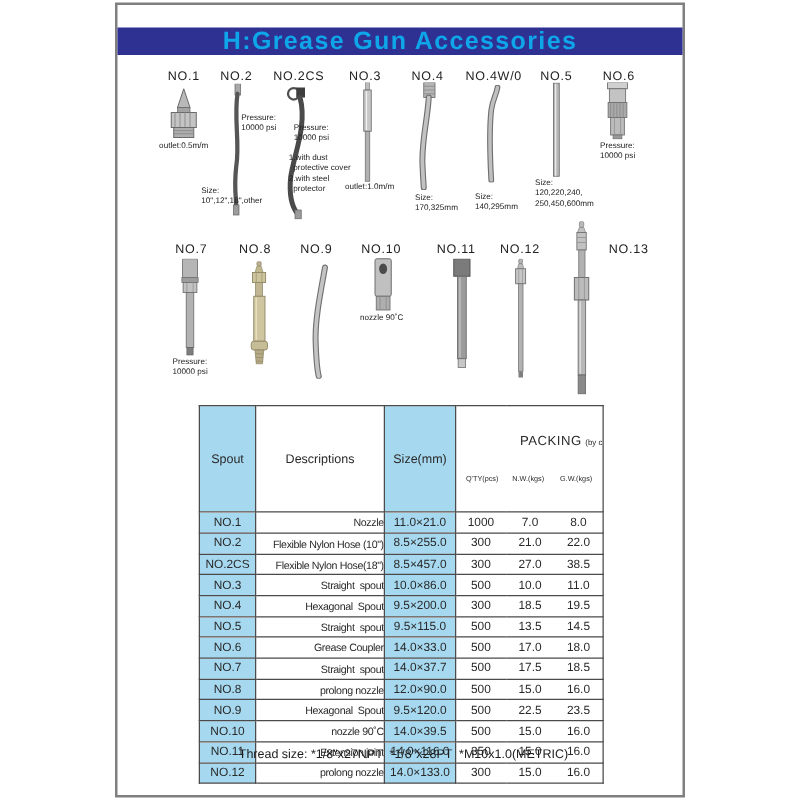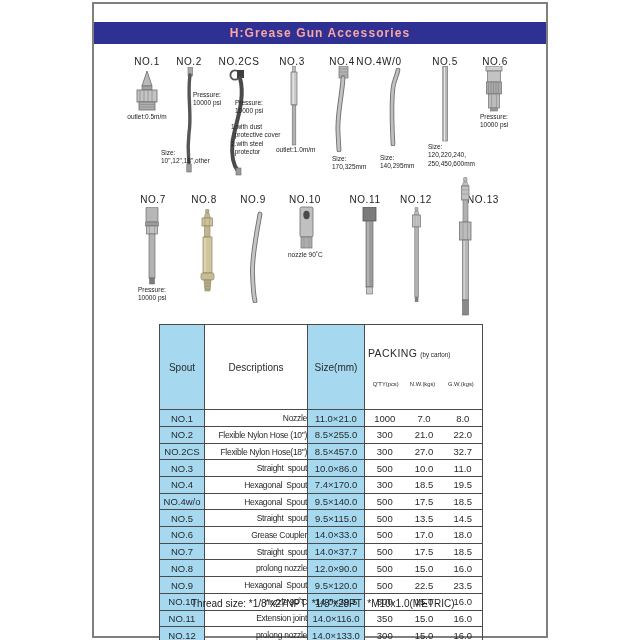--- a/index.html
+++ b/index.html
@@ -3,39 +3,39 @@
 <meta charset="utf-8">
 <style>
   :root{
     --navy:#2e3192; --blue:#a6d8ef; --pborder:#7f7f7f; --tborder:#4a4a4a;
     --ink:#2a2a2a;
   }
   *{margin:0;padding:0;box-sizing:border-box;}
   body{width:640px;height:640px;background:#ffffff;font-family:"Liberation Sans",sans-serif;color:var(--ink);}
   .canvas{position:relative;width:640px;height:640px;overflow:hidden;background:#fff;}
   .page{position:absolute;left:92px;top:2px;width:456px;height:636px;border:2px solid var(--pborder);background:#fff;box-sizing:border-box;}
-  .title-bar{position:absolute;left:0;top:18px;width:100%;height:22px;background:var(--navy);color:#fca5a5;
-    font-weight:bold;font-size:12px;line-height:22px;text-align:center;letter-spacing:1.1px;}
+  .title-bar{position:absolute;left:0;top:18px;width:100%;height:22px;background:var(--navy);color:#0ea5e9;
+    font-weight:bold;font-size:20px;line-height:22px;text-align:center;letter-spacing:1.1px;}
   .prod-label{position:absolute;width:70px;text-align:center;font-size:10px;letter-spacing:.6px;color:#222;}
   .fig{position:absolute;}
   .note{position:absolute;font-size:6.5px;line-height:1.3;color:#222;white-space:pre-wrap;text-align:left;}
   .note.center{text-align:center;}
 
   
   .spec-table{position:absolute;left:65px;top:320px;width:323px;border-collapse:collapse;table-layout:fixed;}
   .spec-table th,.spec-table td{border:1px solid var(--tborder);text-align:center;vertical-align:middle;
     font-weight:normal;white-space:pre;overflow:hidden;}
   .spec-table thead th{height:19px;font-size:10px;}
   .spec-table tbody td{height:16.7px;font-size:9.5px;}
   .spec-table .blue{background:var(--blue);}
   .spec-table td.cell-desc{font-size:8.5px;letter-spacing:-.3px;text-align:right;}
   .spec-table td.nr{border-right:none;}
   .spec-table td.nl{border-left:none;}
   th.packing{padding:1px 2px 0 3px;text-align:left;}
-  .pack-top{display:flex;align-items:baseline;gap:3px;line-height:1;}
+  .pack-top{display:flex;align-items:baseline;gap:3px;line-height:1;margin-left:48px;}
   .pack-name{font-size:10.5px;letter-spacing:.4px;}
   .pack-by{font-size:6.3px;}
   .pack-sub{display:flex;line-height:1;margin-top:1px;}
   .pack-sub span{font-size:5.8px;}
   .pack-sub .w1{width:37px;text-align:center;}
   .pack-sub .w2{width:40px;text-align:center;}
   .pack-sub .w3{width:40px;text-align:center;}
   .footer-line{position:absolute;font-size:10px;color:#1c1c1c;white-space:pre;}
   svg{display:block;}
 </style>
@@ -45,21 +45,21 @@
 <div class="canvas">
   <div class="page">
 
     <div class="title-bar">H:Grease Gun Accessories</div>
 
     <div class="prod-label" style="left:18px;top:52px">NO.1</div>
     <div class="prod-label" style="left:60px;top:52px">NO.2</div>
     <div class="prod-label" style="left:110px;top:52px">NO.2CS</div>
     <div class="prod-label" style="left:163px;top:52px">NO.3</div>
     <div class="prod-label" style="left:213px;top:52px">NO.4</div>
-    <div class="prod-label" style="left:250px;top:52px">NO.4W/0</div>
+    <div class="prod-label" style="left:266px;top:52px">NO.4W/0</div>
     <div class="prod-label" style="left:316px;top:52px">NO.5</div>
     <div class="prod-label" style="left:366px;top:52px">NO.6</div>
 
     <svg class="fig" style="left:39px;top:66px" width="28" height="42" viewBox="0 0 28 42">
       <polygon points="14,1 19,16 9,16" fill="#b9b9b9" stroke="#6a6a6a" stroke-width="0.8"></polygon>
       <rect x="9" y="16" width="10" height="4" fill="#a3a3a3" stroke="#6a6a6a" stroke-width="0.6"></rect>
       <rect x="4" y="20" width="20" height="12" fill="#c4c4c4" stroke="#6a6a6a" stroke-width="0.8"></rect>
       <path d="M7 20v12M11 20v12M15 20v12M19 20v12" stroke="#8e8e8e" stroke-width="0.8"></path>
       <rect x="6" y="32" width="16" height="8" fill="#aeaeae" stroke="#6a6a6a" stroke-width="0.8"></rect>
       <path d="M6 34.5h16M6 37h16" stroke="#8a8a8a" stroke-width="0.7"></path>
@@ -133,21 +133,21 @@
 250,450,600mm</div>
     <div class="note" style="left:386px;top:109px">Pressure:
 10000 psi</div>
 
     <div class="prod-label" style="left:24px;top:190px">NO.7</div>
     <div class="prod-label" style="left:75px;top:190px">NO.8</div>
     <div class="prod-label" style="left:124px;top:190px">NO.9</div>
     <div class="prod-label" style="left:176px;top:190px">NO.10</div>
     <div class="prod-label" style="left:236px;top:190px">NO.11</div>
     <div class="prod-label" style="left:287px;top:190px">NO.12</div>
-    <div class="prod-label" style="left:354px;top:190px">NO.13</div>
+    <div class="prod-label" style="left:374px;top:190px">NO.13</div>
 
     <svg class="fig" style="left:50px;top:203px" width="16" height="78" viewBox="0 0 16 78">
       <rect x="2" y="0" width="12" height="15" rx="1" fill="#b6b6b6" stroke="#6f6f6f" stroke-width="0.7"></rect>
       <rect x="1.5" y="15" width="13" height="4" fill="#9c9c9c" stroke="#6f6f6f" stroke-width="0.6"></rect>
       <rect x="2.5" y="19" width="11" height="8" fill="#c2c2c2" stroke="#6f6f6f" stroke-width="0.7"></rect>
       <path d="M5.5 19v8M10.5 19v8" stroke="#969696" stroke-width="0.7"></path>
       <rect x="5" y="27" width="6" height="44" fill="#b2b2b2" stroke="#6f6f6f" stroke-width="0.7"></rect>
       <rect x="5.5" y="71" width="5" height="6" fill="#7d7d7d" stroke="#5f5f5f" stroke-width="0.5"></rect>
     </svg>
 
@@ -252,45 +252,37 @@
             <td class="nr">300</td>
             <td class="nl nr">21.0</td>
             <td class="nl">22.0</td>
           </tr>
           <tr>
             <td class="blue">NO.2CS</td>
             <td class="cell-desc">Flexible Nylon Hose(18")</td>
             <td class="blue">8.5×457.0</td>
             <td class="nr">300</td>
             <td class="nl nr">27.0</td>
-            <td class="nl">32.7</td>
+            <td class="nl">38.5</td>
           </tr>
           <tr>
             <td class="blue">NO.3</td>
             <td class="cell-desc">Straight  spout</td>
             <td class="blue">10.0×86.0</td>
             <td class="nr">500</td>
             <td class="nl nr">10.0</td>
             <td class="nl">11.0</td>
           </tr>
           <tr>
             <td class="blue">NO.4</td>
             <td class="cell-desc">Hexagonal  Spout</td>
-            <td class="blue">7.4×170.0</td>
+            <td class="blue">9.5×200.0</td>
             <td class="nr">300</td>
             <td class="nl nr">18.5</td>
             <td class="nl">19.5</td>
-          </tr>
-          <tr>
-            <td class="blue">NO.4w/o</td>
-            <td class="cell-desc">Hexagonal  Spout</td>
-            <td class="blue">9.5×140.0</td>
-            <td class="nr">500</td>
-            <td class="nl nr">17.5</td>
-            <td class="nl">18.5</td>
           </tr>
           <tr>
             <td class="blue">NO.5</td>
             <td class="cell-desc">Straight  spout</td>
             <td class="blue">9.5×115.0</td>
             <td class="nr">500</td>
             <td class="nl nr">13.5</td>
             <td class="nl">14.5</td>
           </tr>
           <tr>

